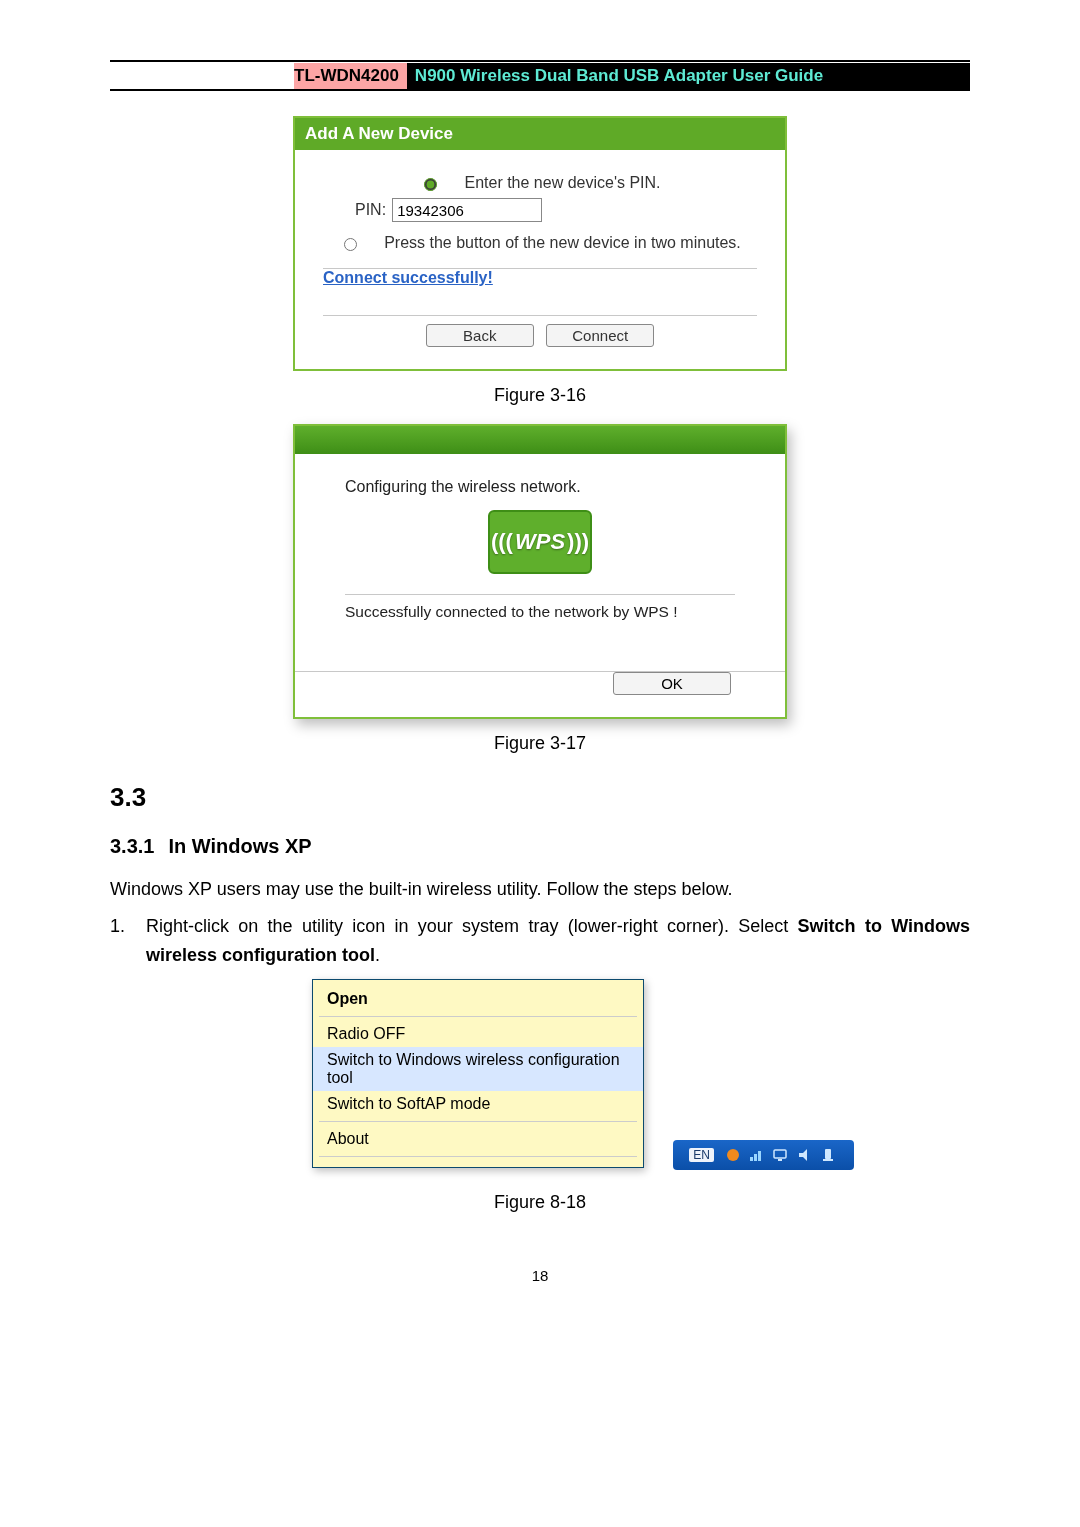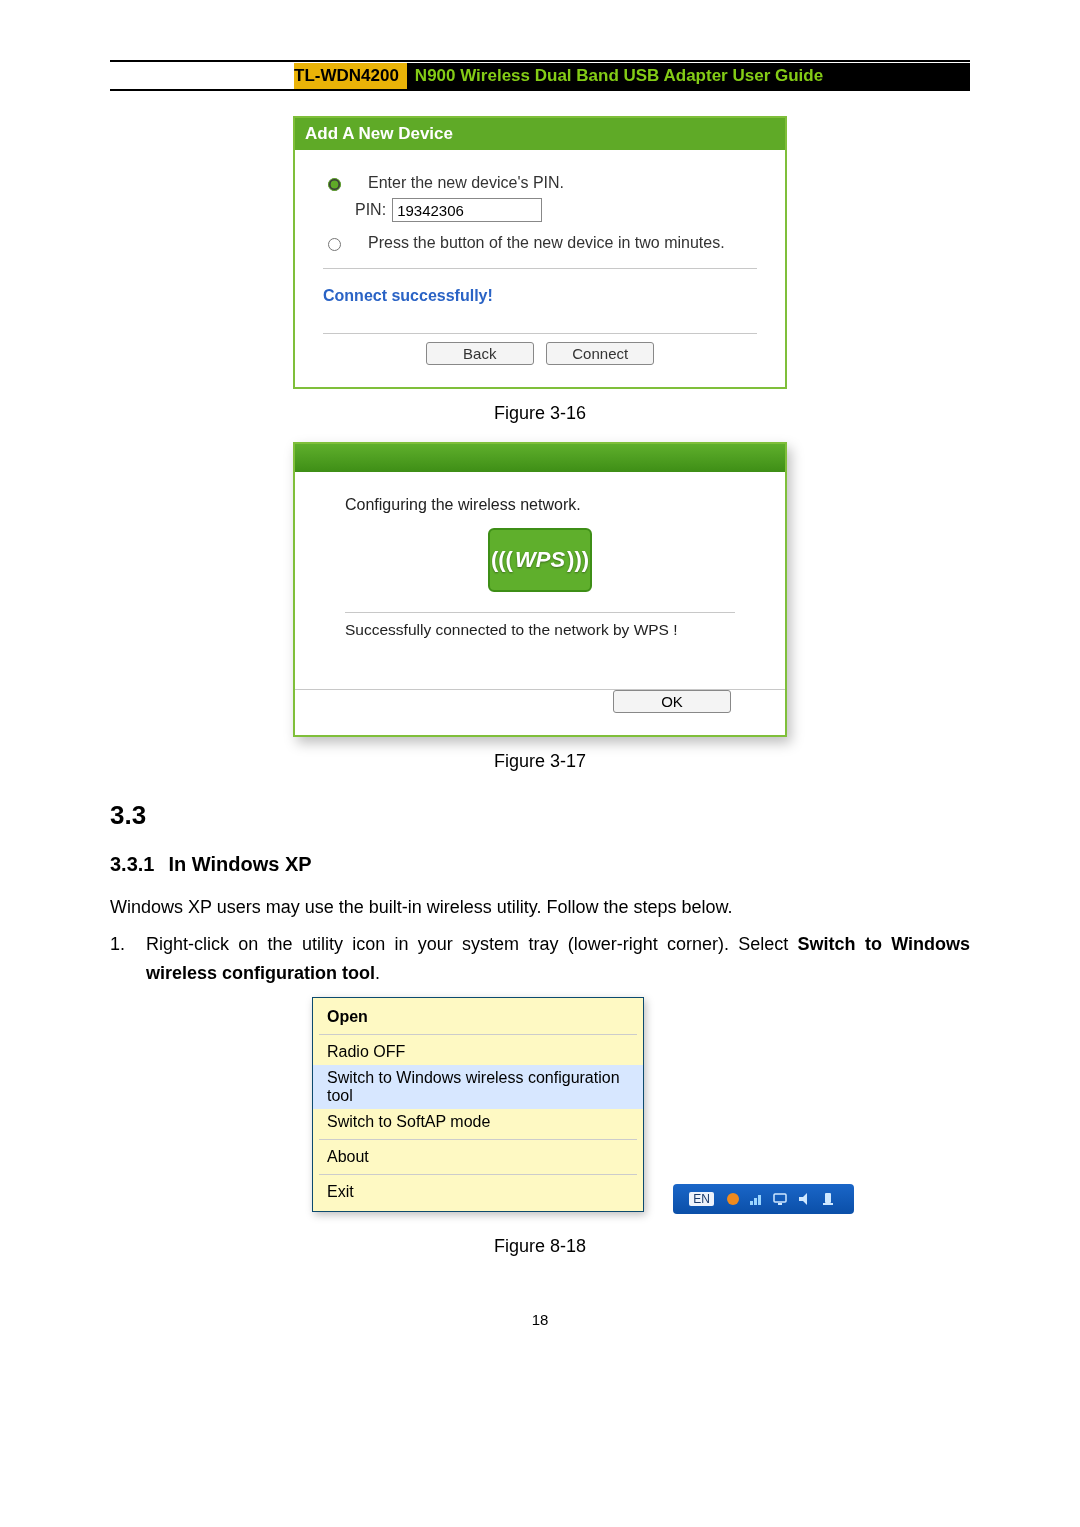--- a/index.html
+++ b/index.html
@@ -16,28 +16,28 @@
     border-top: 2px solid #000;
     margin-bottom: 1px;
   }
   .hdr-row {
     display: flex;
     font-size: 17px;
     font-weight: bold;
     border-bottom: 2px solid #000;
   }
   .hdr-model {
-    background: #eab308;
+    background: #fca5a5;
     color: #000;
     padding: 3px 8px 3px 0;
     margin-left: 184px;
   }
   .hdr-title {
     background: #000;
-    color: #84cc16;
+    color: #5eead4;
     padding: 3px 8px;
     flex: 1;
   }
 
   
   .fig316 {
     width: 490px;
     margin: 25px auto 0 auto;
     border: 2px solid #7fbf3a;
   }
@@ -51,45 +51,46 @@
   .fig316-body {
     padding: 18px 28px 14px 28px;
     font-size: 16px;
     color: #333;
   }
   .radio-row {
     display: flex;
     align-items: center;
     gap: 24px;
     margin: 6px 0;
+    justify-content: center;
   }
   input[type=radio] {
     accent-color: #5faa27;
   }
   .pin-row {
     margin: 6px 0 12px 32px;
     display: flex;
     align-items: center;
     gap: 6px;
   }
   .pin-row input[type=text] {
     width: 140px;
     height: 22px;
     font-size: 15px;
     padding: 0 4px;
     border: 1px solid #888;
   }
   .status-line {
     border-top: 1px solid #c8c8c8;
     margin-top: 16px;
-    padding-top: 18px;
     color: #2a63c5;
     font-weight: bold;
     font-size: 16px;
     padding-bottom: 28px;
+    text-decoration: underline;
   }
   .btn-row-316 {
     border-top: 1px solid #c8c8c8;
     text-align: center;
     padding: 8px 0;
   }
   .xp-btn {
     display: inline-block;
     min-width: 86px;
     padding: 2px 10px;
@@ -314,21 +315,20 @@
   <div class="fig318">
     <div class="ctxmenu">
       <div class="ctx-item" style="font-weight:bold">Open</div>
       <div class="ctx-sep"></div>
       <div class="ctx-item">Radio OFF</div>
       <div class="ctx-item ctx-hi">Switch to Windows wireless configuration tool</div>
       <div class="ctx-item">Switch to SoftAP mode</div>
       <div class="ctx-sep"></div>
       <div class="ctx-item">About</div>
       <div class="ctx-sep"></div>
-      <div class="ctx-item">Exit</div>
     </div>
     <div class="tray">
       <span class="tray-lang">EN</span>
       <span>
         <svg width="18" height="16">
             <circle cx="9" cy="8" r="6" fill="#f08a1d"></circle>
           </svg>
       </span>
       <span>
         <svg width="18" height="16">

